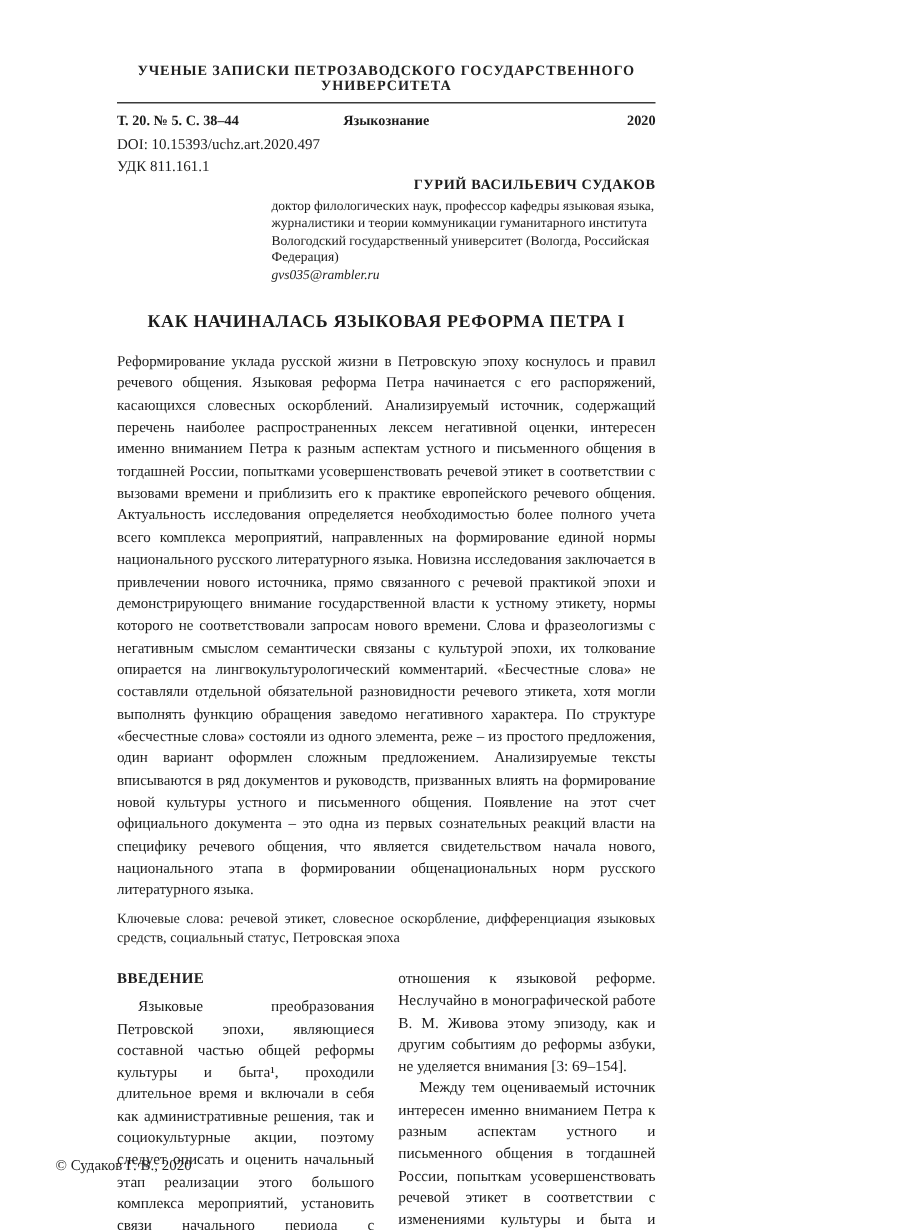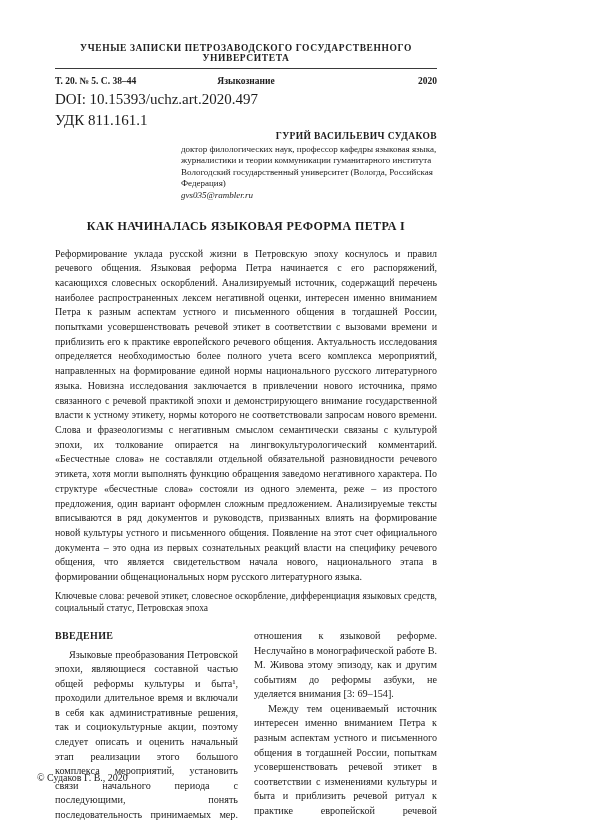--- a/index.html
+++ b/index.html
@@ -6,21 +6,21 @@
   html, body { background: #ffffff; }
   body {
     width: 600px;
     height: 820px;
     font-family: "Liberation Serif", "DejaVu Serif", serif;
     color: #1c1c1c;
     position: relative;
     overflow: hidden;
   }
   .page {
-    padding: 43px 55px 0 55px;
+    padding: 43px 55px 0 78px;
     width: 492px;
     height: 820px;
   }
   .journal-header {
     text-align: center;
     font-weight: bold;
     font-size: 9.5px;
     letter-spacing: 0.6px;
     color: #222;
   }
@@ -33,21 +33,21 @@
   .meta-row {
     display: flex;
     align-items: baseline;
     font-weight: bold;
     font-size: 9.5px;
   }
   .meta-row .left  { flex: 1; text-align: left; }
   .meta-row .mid   { flex: 1; text-align: center; }
   .meta-row .right { flex: 1; text-align: right; }
   .doi-line, .udk-line {
-    font-size: 15px;
+    font-size: 10px;
     margin-top: 4.5px;
   }
   .author-block {
     width: 256px;
     margin-left: auto;
     margin-top: 2px;
     font-size: 9px;
     line-height: 11.6px;
   }
   .author-name {

